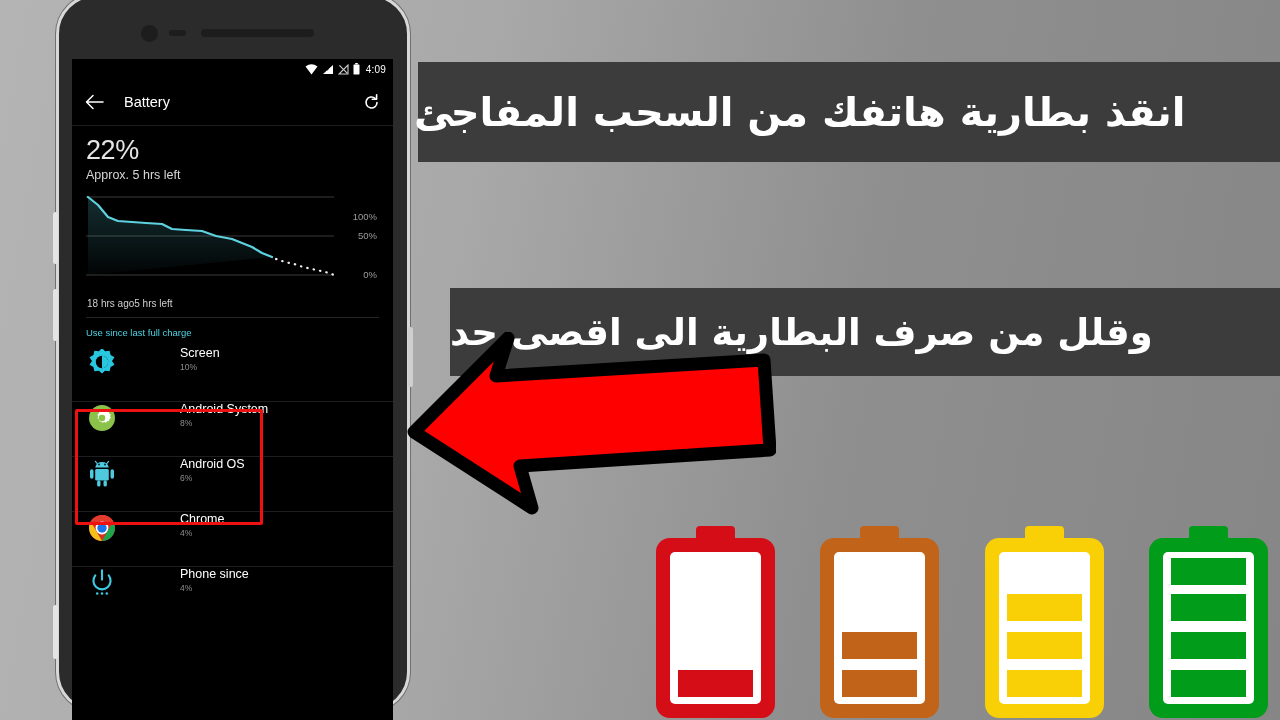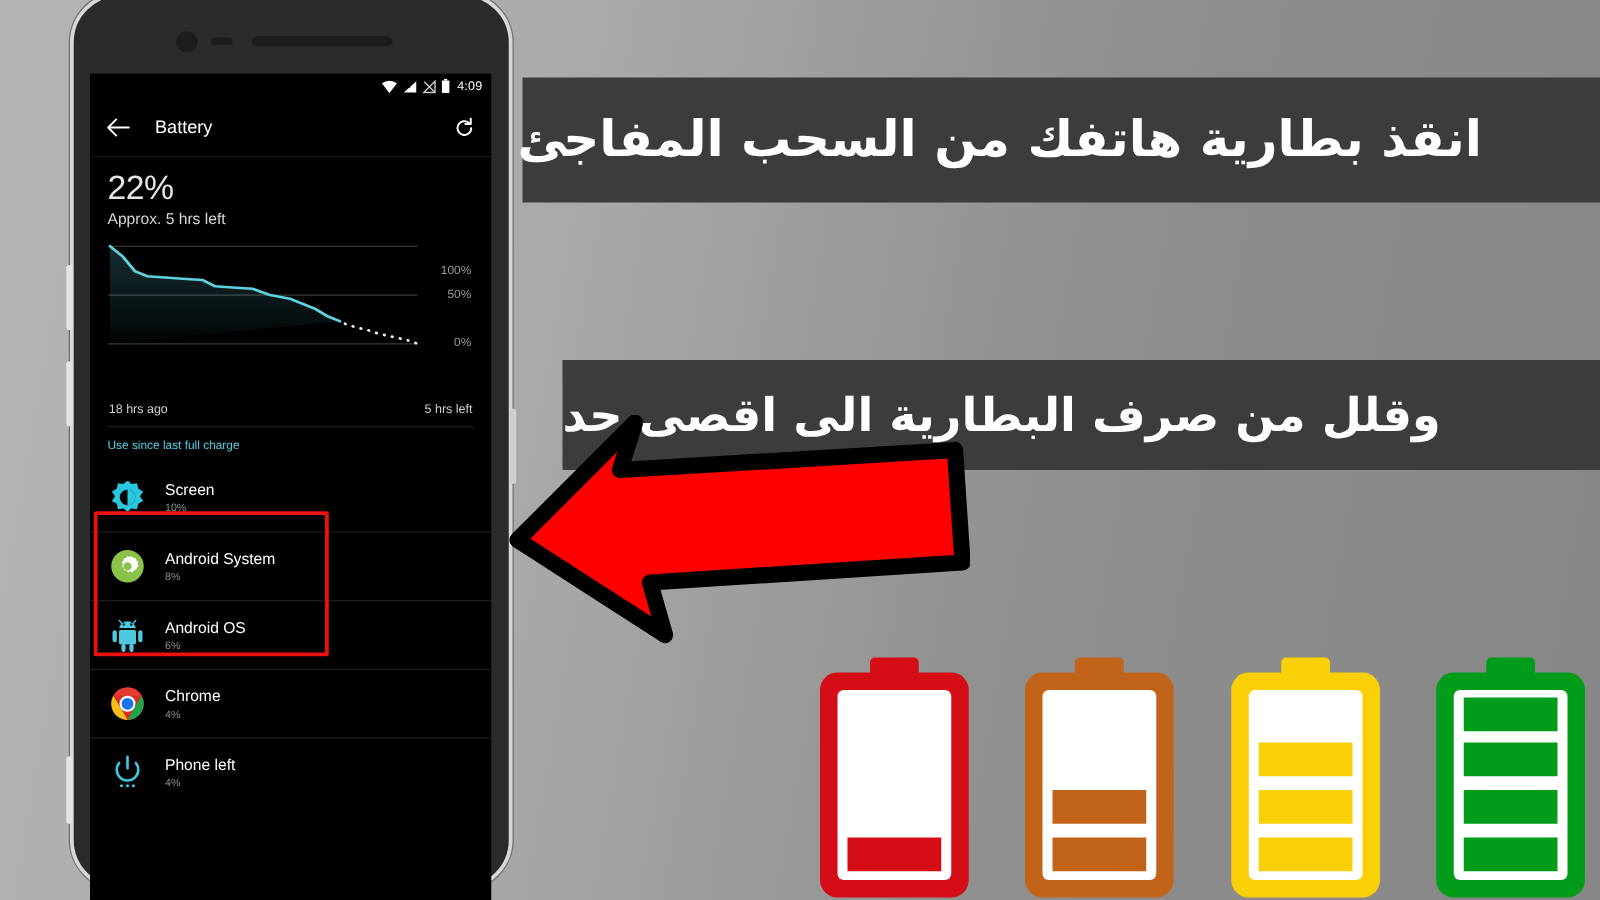--- a/index.html
+++ b/index.html
@@ -45,29 +45,29 @@
   .ab-title{color:#fff;font-size:14.5px;flex:1;}
 
   
   .summary{padding:10px 14px 0 14px;background:#000;}
   .pct{color:#e5e5e5;font-size:27px;font-weight:400;line-height:1.05;letter-spacing:-.4px;}
   .approx{color:#d6d6d6;font-size:12.5px;margin-top:4px;}
 
   .chartwrap{position:relative;height:104px;margin-top:9px;}
   .chartwrap svg{position:absolute;left:0;top:0;}
   .ylab{position:absolute;right:2px;color:#9b9b9b;font-size:9.5px;}
-  .xrow{display:flex;justify-content:space-between;color:#cfcfcf;font-size:10px;padding:3px 1px 8px 1px;
-    border-bottom:1px solid #242424;margin-top:24px;}
+  .xrow{display:flex;justify-content:flex-start;color:#cfcfcf;font-size:10px;padding:3px 1px 8px 1px;
+    border-bottom:1px solid #242424;}
 
   .usehdr{color:#4fd2e3;font-size:9.5px;padding:9px 14px 8px 14px;background:#000;}
 
   
   .rows{background:#000;}
-  .row{display:flex;align-items:center;height:55px;padding:0 14px;border-top:1px solid #1e1e1e;
-    box-sizing:border-box;}
+  .row{display:flex;align-items:flex-start;height:55px;padding:0 14px;border-top:1px solid #1e1e1e;
+    box-sizing:border-box;gap:48px;}
   .row .ic{width:32px;height:32px;flex:0 0 32px;display:flex;align-items:center;justify-content:center;margin-right:14px;}
   .row .tx{display:flex;flex-direction:column;gap:2px;}
   .row .nm{color:#fff;font-size:12.5px;}
   .row .pc{color:#8f8f8f;font-size:8.5px;}
 
   .redbox{position:absolute;border:3px solid #ee1111;border-radius:2px;pointer-events:none;}
 
   
   .banner{position:absolute;background:#3c3c3c;display:flex;align-items:center;}
   .banner span{
@@ -239,21 +239,21 @@
           <span class="ic">
             <svg width="26" height="28" viewBox="0 0 26 28">
               <path d="M6.3 6.4 A8.6 8.6 0 1 0 19.7 6.4" fill="none" stroke="#3ec9e0" stroke-width="2.1" stroke-linecap="round"></path>
               <path d="M13 1.4 L13 10.6" stroke="#3ec9e0" stroke-width="2.1" stroke-linecap="round"></path>
               <circle cx="8.2" cy="24.6" r="1.25" fill="#3ec9e0"></circle>
               <circle cx="13" cy="24.6" r="1.25" fill="#3ec9e0"></circle>
               <circle cx="17.8" cy="24.6" r="1.25" fill="#3ec9e0"></circle>
             </svg>
           </span>
           <span class="tx">
-            <span class="nm">Phone left</span>
+            <span class="nm">Phone since</span>
             <span class="pc">4%</span>
           </span>
         </div>
 
       </div>
     </div>
 
     <div class="redbox" style="left:16px;top:412px;width:182px;height:110px;"></div>
   </div>
 

